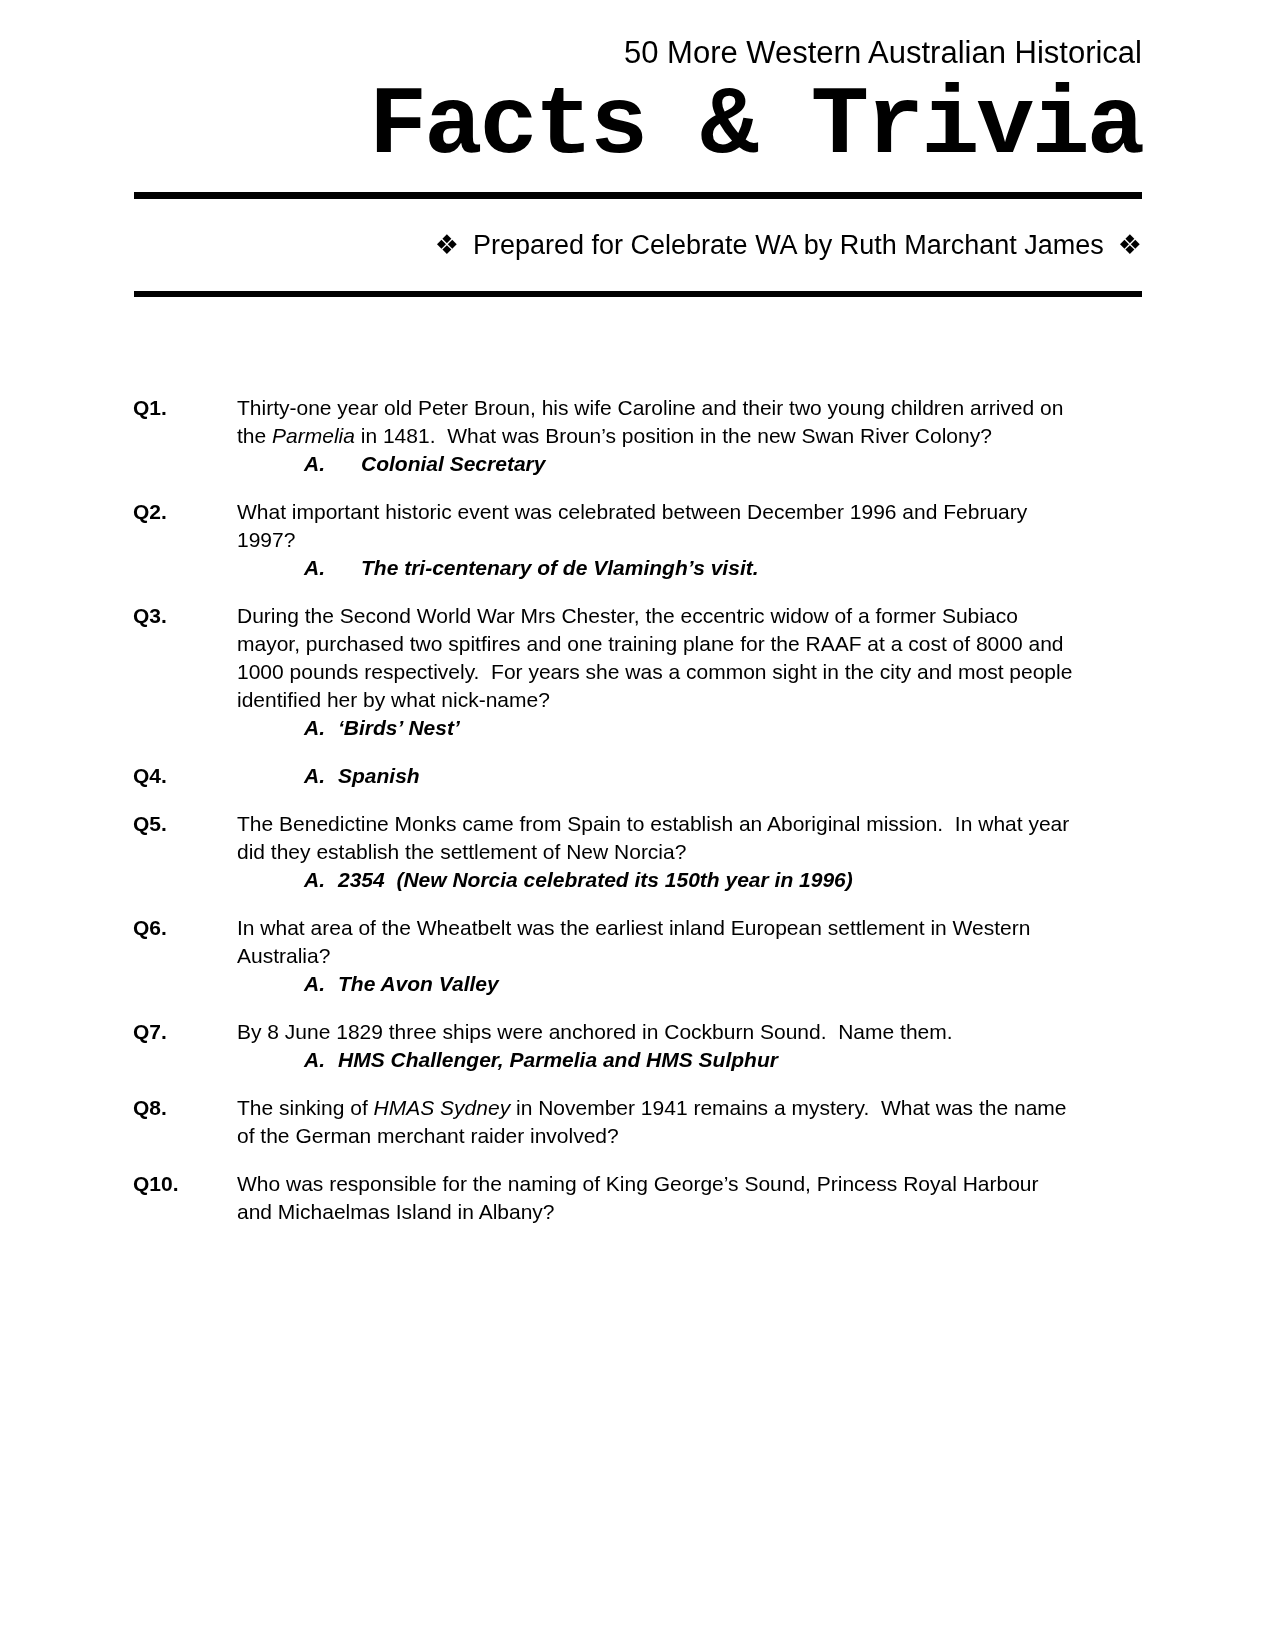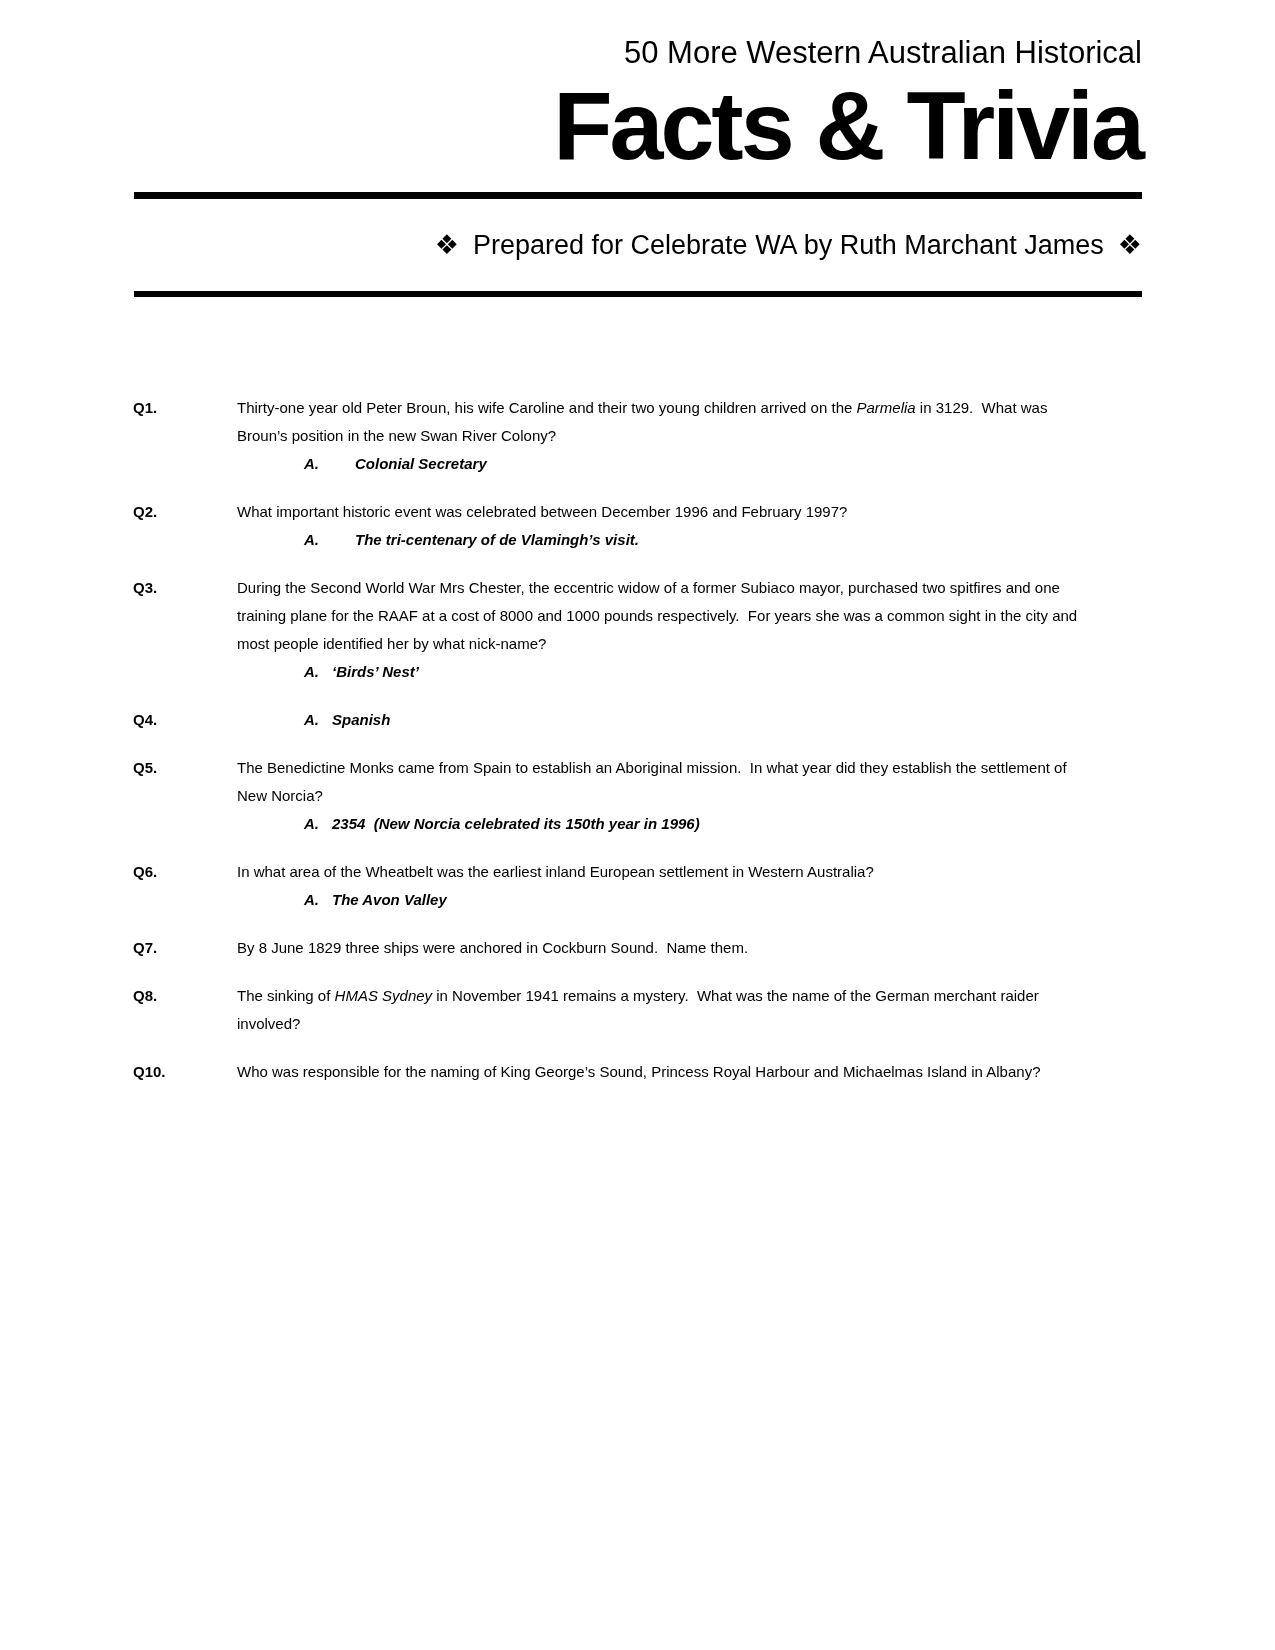--- a/index.html
+++ b/index.html
@@ -22,41 +22,42 @@
     font-size: 31px;
     line-height: 1.2;
     font-weight: normal;
   }
   .title2 {
     font-size: 97px;
     font-weight: bold;
     letter-spacing: -3px;
     line-height: 1.1;
     margin-top: 2px;
+    font-family: Liberation Mono, monospace;
   }
   .rule { background: #000000; }
   .rule-top { height: 7px; margin-top: 12px; }
   .rule-bottom { height: 6px; margin-top: 30px; }
   .subtitle {
     margin-top: 30px;
     font-size: 27px;
     line-height: 1.2;
     white-space: nowrap;
   }
   .subtitle .sub-text { margin: 0 14px; }
   .qa-list {
     margin-left: 133px;
     margin-top: 97px;
     width: 960px;
   }
   .qa {
     position: relative;
     padding-left: 104px;
     margin-bottom: 20px;
-    font-size: 15px;
+    font-size: 21px;
     line-height: 28px;
   }
   .q-label {
     position: absolute;
     left: 0;
     top: 0;
     font-weight: bold;
   }
   .q-body { width: 842px; }
   .q-text { white-space: pre-wrap; }
@@ -81,21 +82,21 @@
     <div class="subtitle">
       <span class="diamond">❖</span><span class="sub-text">Prepared for Celebrate WA by Ruth Marchant James</span><span class="diamond">❖</span>
     </div>
     <div class="rule rule-bottom"></div>
   </div>
 
   <div class="qa-list" id="qa-list">
       <div class="qa">
         <div class="q-label">Q1.</div>
         <div class="q-body">
-          <div class="q-text"><span>Thirty-one year old Peter Broun, his wife Caroline and their two young children arrived on the </span><span class="i">Parmelia</span><span> in 3129.  What was Broun’s position in the new Swan River Colony?</span></div>
+          <div class="q-text"><span>Thirty-one year old Peter Broun, his wife Caroline and their two young children arrived on the </span><span class="i">Parmelia</span><span> in 1481.  What was Broun’s position in the new Swan River Colony?</span></div>
           <div class="answer wide"><span class="a-label">A.</span><span class="a-text">Colonial Secretary</span></div>
         </div>
       </div>
       <div class="qa">
         <div class="q-label">Q2.</div>
         <div class="q-body">
           <div class="q-text"><span>What important historic event was celebrated between December 1996 and February 1997?</span></div>
           <div class="answer wide"><span class="a-label">A.</span><span class="a-text">The tri-centenary of de Vlamingh’s visit.</span></div>
         </div>
       </div>
@@ -123,20 +124,21 @@
         <div class="q-label">Q6.</div>
         <div class="q-body">
           <div class="q-text"><span>In what area of the Wheatbelt was the earliest inland European settlement in Western Australia?</span></div>
           <div class="answer"><span class="a-label">A.</span><span class="a-text">The Avon Valley</span></div>
         </div>
       </div>
       <div class="qa">
         <div class="q-label">Q7.</div>
         <div class="q-body">
           <div class="q-text"><span>By 8 June 1829 three ships were anchored in Cockburn Sound.  Name them.</span></div>
+          <div class="answer"><span class="a-label">A.</span><span class="a-text">HMS Challenger, Parmelia and HMS Sulphur</span></div>
         </div>
       </div>
       <div class="qa">
         <div class="q-label">Q8.</div>
         <div class="q-body">
           <div class="q-text"><span>The sinking of </span><span class="i">HMAS Sydney</span><span> in November 1941 remains a mystery.  What was the name of the German merchant raider involved?</span></div>
         </div>
       </div>
       <div class="qa">
         <div class="q-label">Q10.</div>

